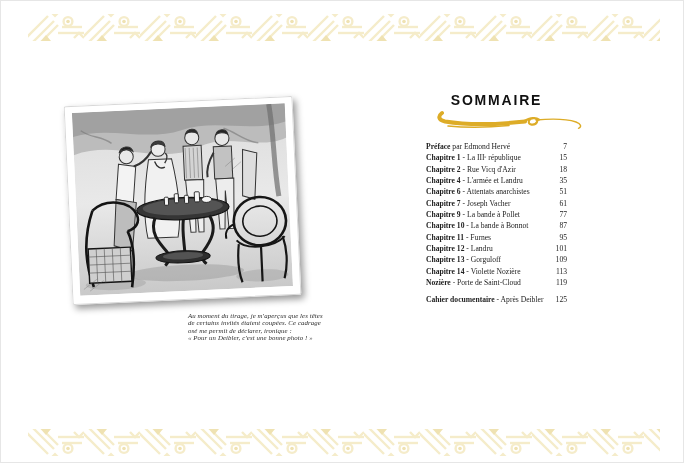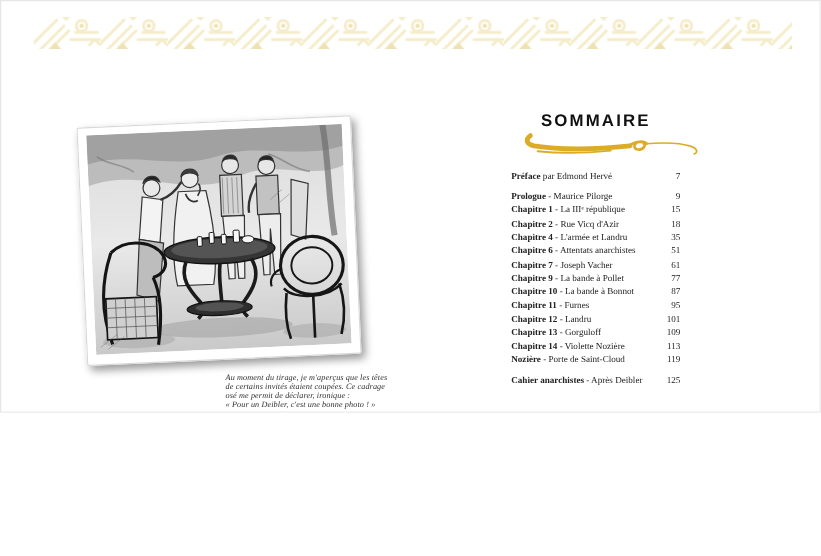--- a/index.html
+++ b/index.html
@@ -3,21 +3,21 @@
 <meta charset="utf-8">
 <style>
   :root{
     --ornament:#f5ecca;
     --ornament-accent:#efe2b2;
     --flourish-gold:#ddac27;
     --ink:#1d1d1b;
   }
   html,body{margin:0;padding:0;background:#fff;}
   .sheet{
-    position:relative;width:684px;height:344px;background:#ffffff;
+    position:relative;width:684px;height:463px;background:#ffffff;
     border:1px solid #e6e6e6;box-sizing:border-box;overflow:hidden;
     font-family:"Liberation Serif",serif;color:var(--ink);
   }
   
   .ornament{position:absolute;left:27px;width:632px;height:27px;color:var(--ornament);}
   .ornament.top{top:13px;}
   .ornament.bottom{top:428px;}
 
   
   .photo{
@@ -172,24 +172,20 @@
       <path d="M88,15 c9,-6 16,-4 14,0 c-2,4 -10,3.4 -8,-1.4 c1.4,-3 7,-3.4 10,-1" stroke-width="2.2"></path>
       <path d="M101,13 C118,11.5 132,12 141,15 C146,16.8 147,20 143.5,21.3" stroke-width="1.4"></path>
     </g>
   </svg>
 
   <div class="toc">
       <div class="toc-row">
         <span class="toc-label"><b>Préface</b><span> par Edmond Hervé</span></span>
         <span class="toc-page">7</span>
       </div>
-      <div class="toc-row gap">
-        <span class="toc-label"><b>Prologue</b><span> - Maurice Pilorge</span></span>
-        <span class="toc-page">9</span>
-      </div>
       <div class="toc-row">
         <span class="toc-label"><b>Chapitre 1</b><span> - La IIIᵉ république</span></span>
         <span class="toc-page">15</span>
       </div>
       <div class="toc-row">
         <span class="toc-label"><b>Chapitre 2</b><span> - Rue Vicq d'Azir</span></span>
         <span class="toc-page">18</span>
       </div>
       <div class="toc-row">
         <span class="toc-label"><b>Chapitre 4</b><span> - L'armée et Landru</span></span>
@@ -225,21 +221,21 @@
       </div>
       <div class="toc-row">
         <span class="toc-label"><b>Chapitre 14</b><span> - Violette Nozière</span></span>
         <span class="toc-page">113</span>
       </div>
       <div class="toc-row">
         <span class="toc-label"><b>Nozière</b><span> - Porte de Saint-Cloud</span></span>
         <span class="toc-page">119</span>
       </div>
       <div class="toc-row gap">
-        <span class="toc-label"><b>Cahier anarchistes</b><span> - Après Deibler</span></span>
+        <span class="toc-label"><b>Cahier documentaire</b><span> - Après Deibler</span></span>
         <span class="toc-page">125</span>
       </div>
     </div>
 
   <svg class="ornament bottom" viewBox="0 0 632 27" preserveAspectRatio="none">
     <defs>
       <pattern id="orn2" width="56" height="27" patternUnits="userSpaceOnUse">
         <g stroke="currentColor" fill="none" stroke-width="2.4">
           <path d="M-2,24 L20,2"></path>
           <path d="M4,29 L26,7"></path>

